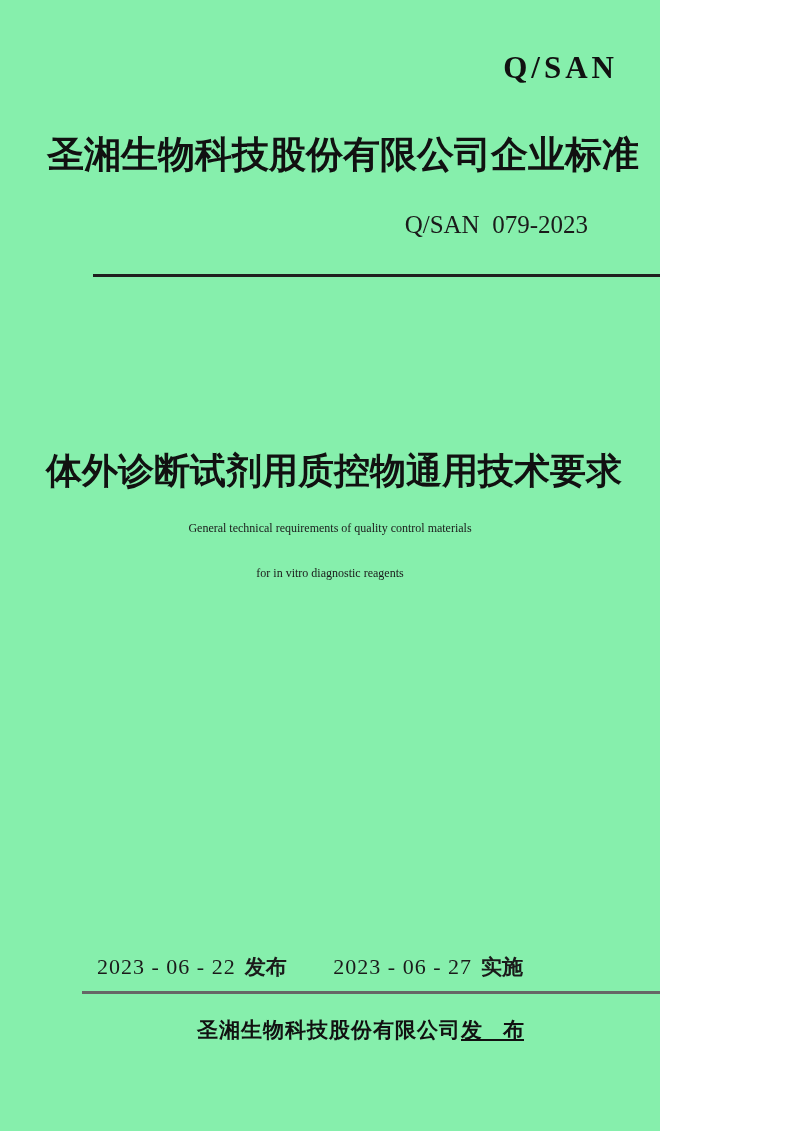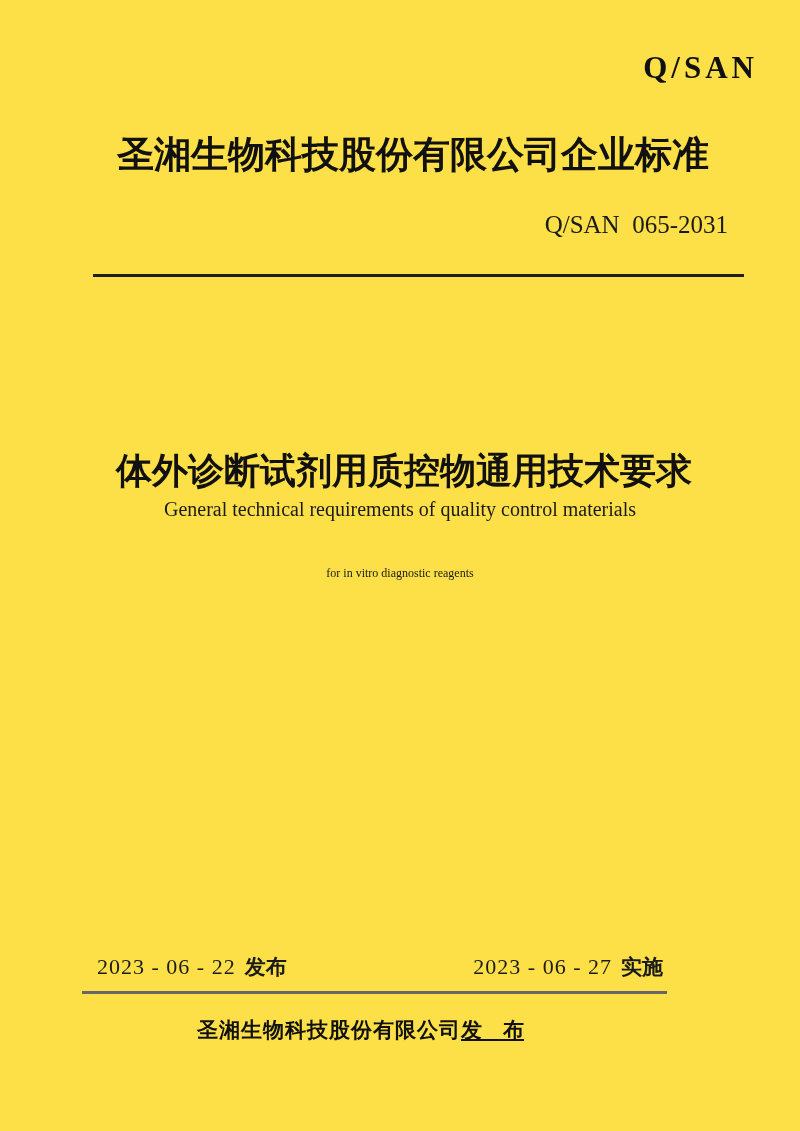--- a/index.html
+++ b/index.html
@@ -2,23 +2,23 @@
 <html lang="zh"><head>
 <meta charset="utf-8">
 <style>
   html, body {
     margin: 0;
     padding: 0;
     background: #ffffff;
   }
   .page {
     position: relative;
-    width: 800px;
+    width: 660px;
     height: 1131px;
-    background: #fde047;
+    background: #86efac;
     color: #1a1a1a;
     overflow: hidden;
   }
   .serif { font-family: "Liberation Serif", "DejaVu Serif", serif; }
   .sans  { font-family: "Liberation Sans", "DejaVu Sans", sans-serif; }
 
   .logo {
     position: absolute;
     top: 50px;
     right: 42px;
@@ -64,25 +64,25 @@
     margin: 0;
     text-align: center;
     font-size: 36px;
     font-weight: bold;
     color: #111111;
     white-space: nowrap;
     padding-left: 8px;
   }
   .en-line1 {
     position: absolute;
-    top: 498px;
+    top: 521px;
     left: 0;
     right: 0;
     text-align: center;
-    font-size: 20px;
+    font-size: 12px;
     color: #1a1a1a;
   }
   .en-line2 {
     position: absolute;
     top: 566px;
     left: 0;
     right: 0;
     text-align: center;
     font-size: 12px;
     color: #1a1a1a;
@@ -143,21 +143,21 @@
 </style>
 </head>
 <body>
 
 <div class="page">
 
   <div class="logo serif">Q/SAN</div>
 
   <h1 class="header-title serif">圣湘生物科技股份有限公司企业标准</h1>
 
-  <div class="std-number serif">Q/SAN  065-2031</div>
+  <div class="std-number serif">Q/SAN  079-2023</div>
 
   <div class="rule-top"></div>
 
   <h2 class="doc-title sans">体外诊断试剂用质控物通用技术要求</h2>
 
   <div class="en-line1 serif">General technical requirements of quality control materials</div>
 
   <div class="en-line2 serif">for in vitro diagnostic reagents</div>
 
   <div class="dates-row">

